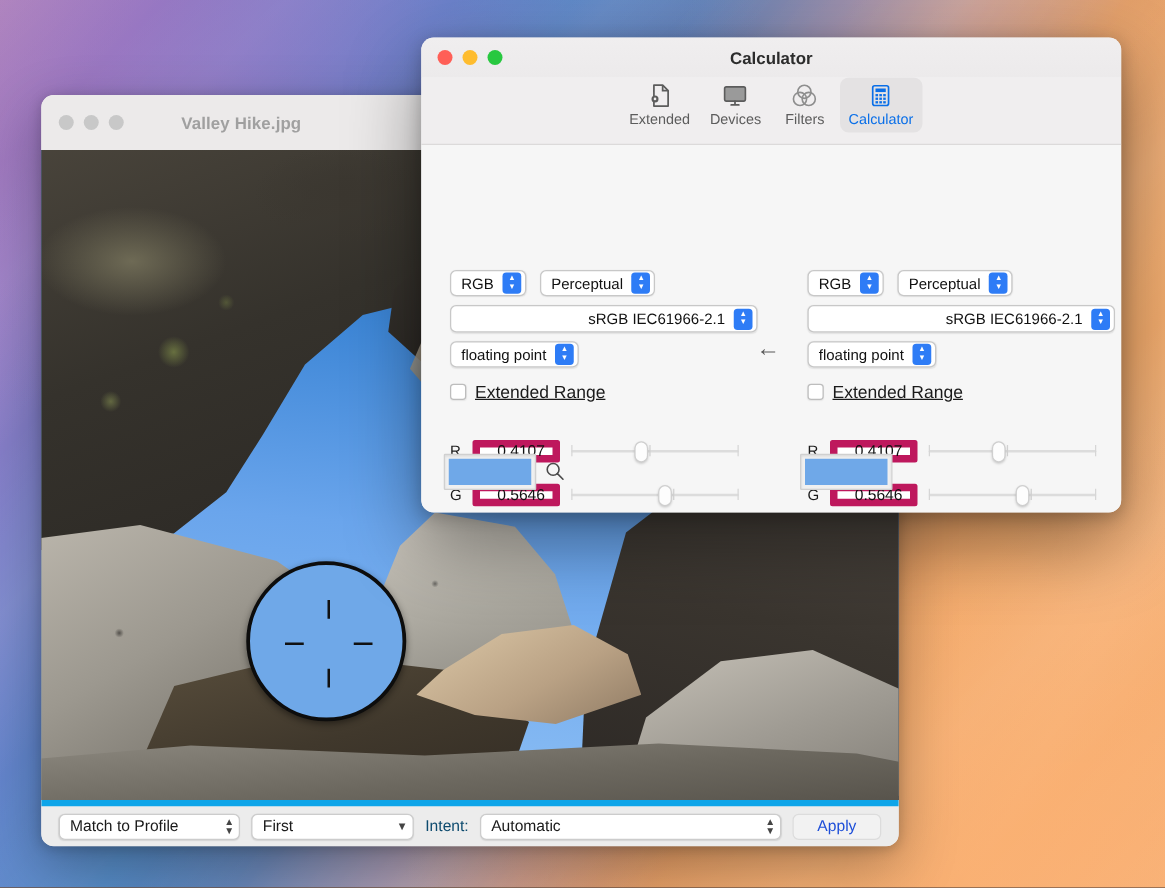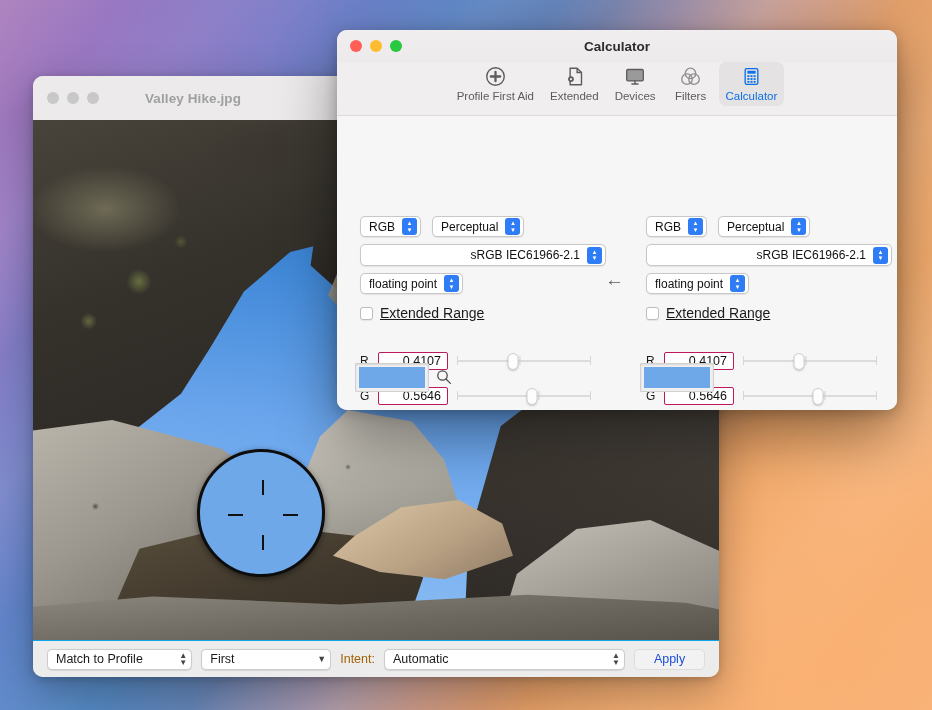--- a/index.html
+++ b/index.html
@@ -170,41 +170,41 @@
   #loupe-cross { position: absolute; inset: 0; }
   #loupe-cross span { position: absolute; background: #111; }
   .ch { width: 15px; height: 2px; top: 62px; }
   .cv { width: 2px; height: 15px; left: 62px; }
   .ch.l { left: 28px; } .ch.r { left: 83px; }
   .cv.t { top: 28px; } .cv.b { top: 83px; }
 
   
   #image-bottombar {
     position: absolute; left: 0; bottom: 0; width: 686px; height: 37px;
-    background: #ececec; border-top: 1px solid #0ea5e9;
+    background: #ececec; border-top: 5px solid #0ea5e9;
     display: flex; align-items: center; gap: 9px; padding: 0 14px;
   }
   .popup {
     background: #fff; border: 1px solid #ccc; border-radius: 5px;
     height: 21px; display: flex; align-items: center;
     padding: 0 4px 0 8px; font-size: 12.5px; color: #1a1a1a;
     box-shadow: 0 0.5px 1px rgba(0,0,0,0.10);
     justify-content: space-between;
   }
   .popup .lbl { white-space: nowrap; }
   .stepper-glyph {
     display: inline-flex; flex-direction: column; align-items: center;
     justify-content: center; line-height: 0; margin-left: 8px;
     color: #444; font-size: 8px;
   }
   .stepper-glyph i { font-style: normal; display: block; line-height: 7px; }
   .chev-down { margin-left: 8px; color: #444; font-size: 9px; line-height: 1; }
   #sel-match { width: 151px; }
   #sel-none  { width: 135px; }
-  #intent-label { font-size: 12.5px; color: #a16207; }
+  #intent-label { font-size: 12.5px; color: #0c4a6e; }
   #sel-intent { width: 251px; }
   #apply-btn {
     width: 74px; height: 21px; border-radius: 5px;
     background: #f2f2f2; border: 1px solid #dcdcdc;
     font-size: 12.5px; color: #b4b4b4;
     display: flex; align-items: center; justify-content: center;
   }
 
   
   #cs-window {
@@ -268,21 +268,21 @@
   .checkbox {
     width: 13px; height: 13px; border-radius: 3px;
     background: #fff; border: 1px solid #bdbdbd;
     box-shadow: 0 0.5px 1px rgba(0,0,0,0.07);
   }
   .chk-label { font-size: 14px; color: #1a1a1a; text-decoration: underline; }
 
   .ch-row { display: flex; align-items: center; gap: 9px; margin-top: 17px; }
   .ch-name { width: 9px; font-size: 12px; color: #1a1a1a; text-align: left; }
   .ch-field {
-    width: 70px; height: 18px; background: #fff; border: 1px solid #be185d;
+    width: 70px; height: 18px; background: #fff; border: 6px solid #be185d;
     border-radius: 2px; font-size: 12.5px; color: #111;
     display: flex; align-items: center; justify-content: flex-end;
     padding-right: 6px;
   }
   .slider { position: relative; width: 134px; height: 18px; }
   .slider .track {
     position: absolute; left: 0; right: 0; top: 8px; height: 2px;
     background: #dcdcdc; border-radius: 1px;
   }
   .slider .tick {
@@ -393,29 +393,20 @@
     <div class="tl-group">
       <span class="tl red"></span>
       <span class="tl yellow"></span>
       <span class="tl green"></span>
     </div>
     <div id="cs-title">Calculator</div>
   </div>
 
   <div id="cs-toolbar">
 
-    <div class="tool">
-      <span class="ticon">
-        <svg width="21" height="21" viewBox="0 0 24 24">
-            <circle cx="12" cy="12" r="10" fill="none" stroke="#5c5c5c" stroke-width="1.6"></circle>
-            <path d="M12 6.6v10.8M6.6 12h10.8" stroke="#5c5c5c" stroke-width="2.6" stroke-linecap="round"></path>
-          </svg>
-      </span>
-      <span class="tlabel">Profile First Aid</span>
-    </div>
 
     <div class="tool">
       <span class="ticon">
         <svg width="21" height="21" viewBox="0 0 24 24">
             <path d="M7 2.5h8l5 5v14H7z" fill="none" stroke="#5c5c5c" stroke-width="1.6" stroke-linejoin="round"></path>
             <path d="M15 2.5v5h5" fill="none" stroke="#5c5c5c" stroke-width="1.6"></path>
             <circle cx="8" cy="15" r="3.2" fill="#5c5c5c"></circle>
             <circle cx="8" cy="15" r="1.2" fill="#f0eeef"></circle>
           </svg>
       </span>

